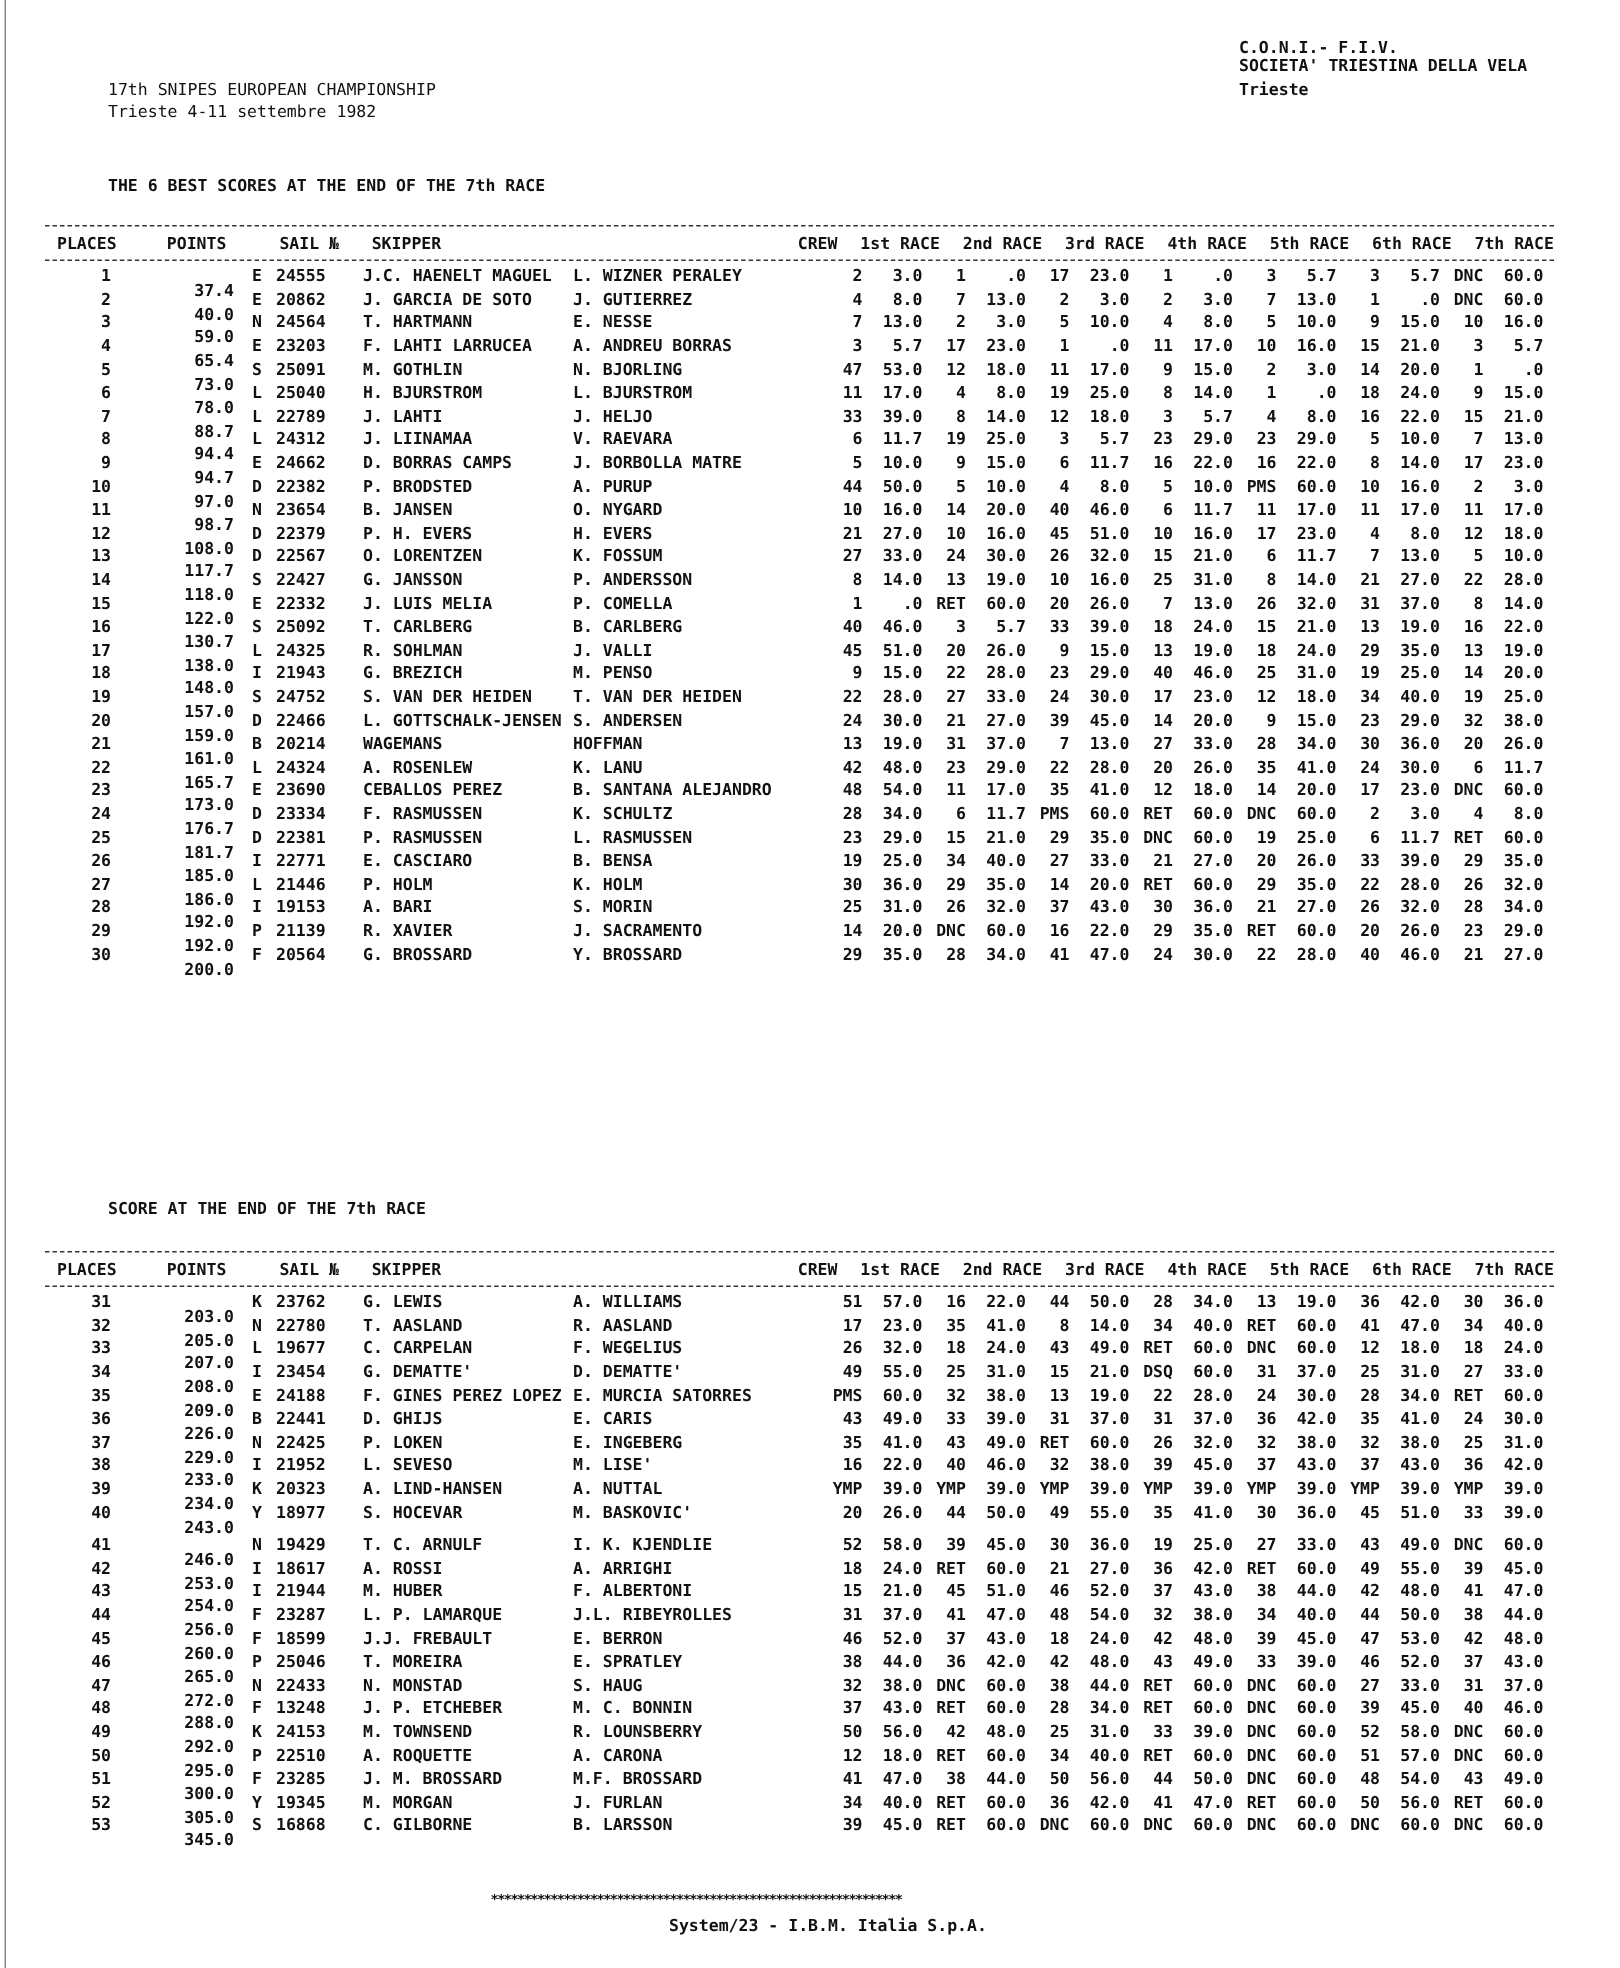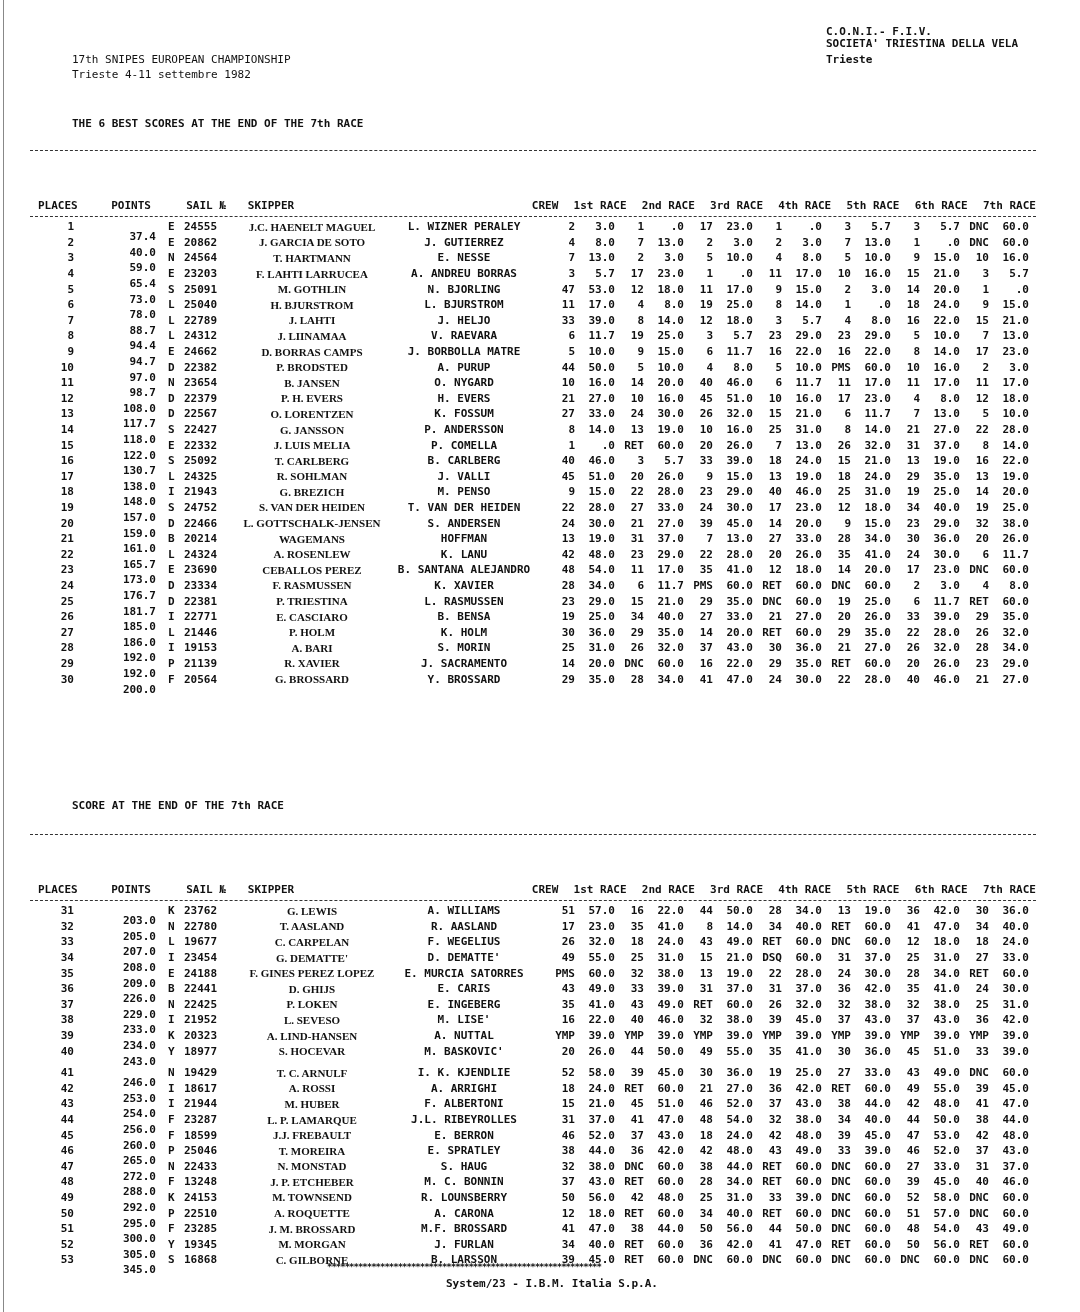--- a/index.html
+++ b/index.html
@@ -5,29 +5,29 @@
   html,body{margin:0;padding:0;background:#fff;}
   body{width:1080px;height:1312px;position:relative;overflow:hidden;
        font-family:"DejaVu Sans Mono","Liberation Mono",monospace;color:#111;}
   .edge{position:absolute;left:3px;top:0;width:1px;height:1312px;background:#888;}
   .hdr-left{position:absolute;left:72px;top:52px;font-size:11px;line-height:15px;font-weight:normal;}
   .hdr-right{position:absolute;left:826px;top:26px;font-size:11px;line-height:12px;font-weight:bold;}
   .hdr-right .city{margin-top:4px;display:block;}
   .section-title{position:absolute;left:72px;font-size:11px;font-weight:bold;}
   .tbl{position:absolute;left:30px;width:1006px;font-size:11px;}
   .dash{height:0;border-top:1.5px dashed #333;}
-  .head-row{display:flex;height:22px;align-items:center;font-weight:bold;margin-top:43px;}
+  .head-row{display:flex;height:22px;align-items:center;font-weight:bold;}
   .row{display:flex;height:15.6px;align-items:center;font-weight:bold;}
   .c{white-space:pre;}
   .c-place{width:44px;text-align:right;padding-right:30px;}
   .c-points{width:52px;text-align:right;padding-right:12px;margin-top:20px;}
   .c-nat{width:16px;text-align:left;}
   .c-sail{width:48px;text-align:left;}
-  .c-skip{width:140px;text-align:center;padding-left:10px;font-family:Liberation Serif, serif;}
-  .c-crew{width:164px;text-align:center;}
+  .c-skip{width:140px;text-align:left;padding-left:10px;}
+  .c-crew{width:164px;text-align:left;}
   .race{width:69px;display:flex;justify-content:flex-end;}
   .race .pos{width:26px;text-align:right;}
   .race .pts{width:40px;text-align:right;}
   .head-row .h-place{width:74px;text-align:left;padding-left:8px;}
   .head-row .h-points{width:64px;text-align:left;}
   .head-row .h-sail{width:64px;text-align:center;}
   .head-row .h-skip{width:150px;text-align:left;padding-left:10px;}
   .head-row .h-crew{width:164px;text-align:right;}
   .head-row .h-race{width:69px;text-align:right;}
   .footer-stars{position:absolute;left:327px;top:1262px;font-size:9px;font-weight:bold;letter-spacing:-1px;}
@@ -896,21 +896,21 @@
           <span class="pos">DNC</span>
           <span class="pts">60.0</span>
         </span>
       </div>
       <div class="row">
         <span class="c c-place">24</span>
         <span class="c c-points">176.7</span>
         <span class="c c-nat">D</span>
         <span class="c c-sail">23334</span>
         <span class="c c-skip">F. RASMUSSEN</span>
-        <span class="c c-crew">K. XAVIER</span>
+        <span class="c c-crew">K. SCHULTZ</span>
         <span class="race">
           <span class="pos">28</span>
           <span class="pts">34.0</span>
         </span>
         <span class="race">
           <span class="pos">6</span>
           <span class="pts">11.7</span>
         </span>
         <span class="race">
           <span class="pos">PMS</span>
@@ -931,21 +931,21 @@
         <span class="race">
           <span class="pos">4</span>
           <span class="pts">8.0</span>
         </span>
       </div>
       <div class="row">
         <span class="c c-place">25</span>
         <span class="c c-points">181.7</span>
         <span class="c c-nat">D</span>
         <span class="c c-sail">22381</span>
-        <span class="c c-skip">P. TRIESTINA</span>
+        <span class="c c-skip">P. RASMUSSEN</span>
         <span class="c c-crew">L. RASMUSSEN</span>
         <span class="race">
           <span class="pos">23</span>
           <span class="pts">29.0</span>
         </span>
         <span class="race">
           <span class="pos">15</span>
           <span class="pts">21.0</span>
         </span>
         <span class="race">

